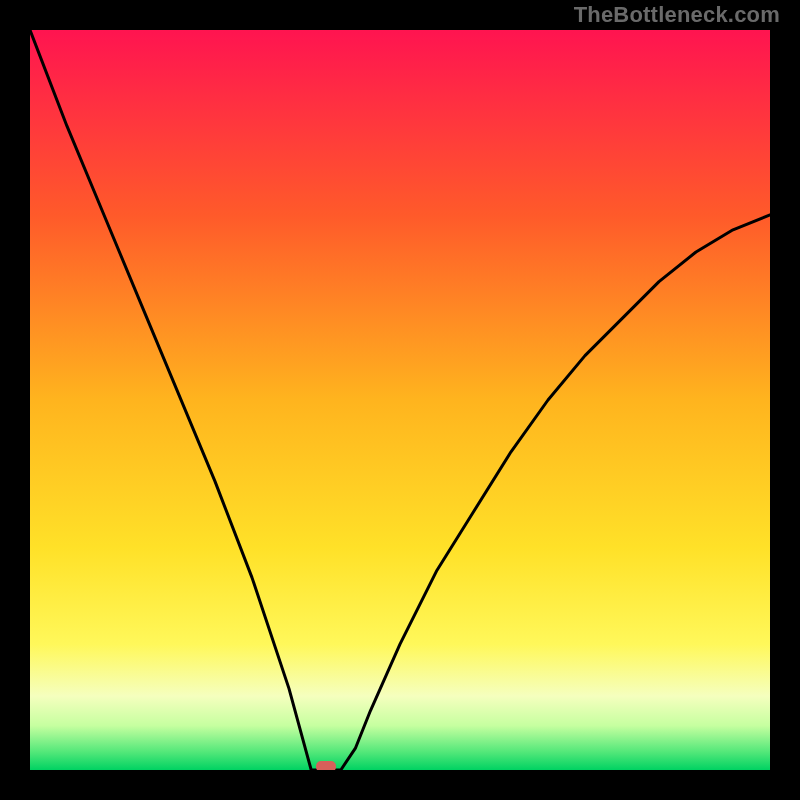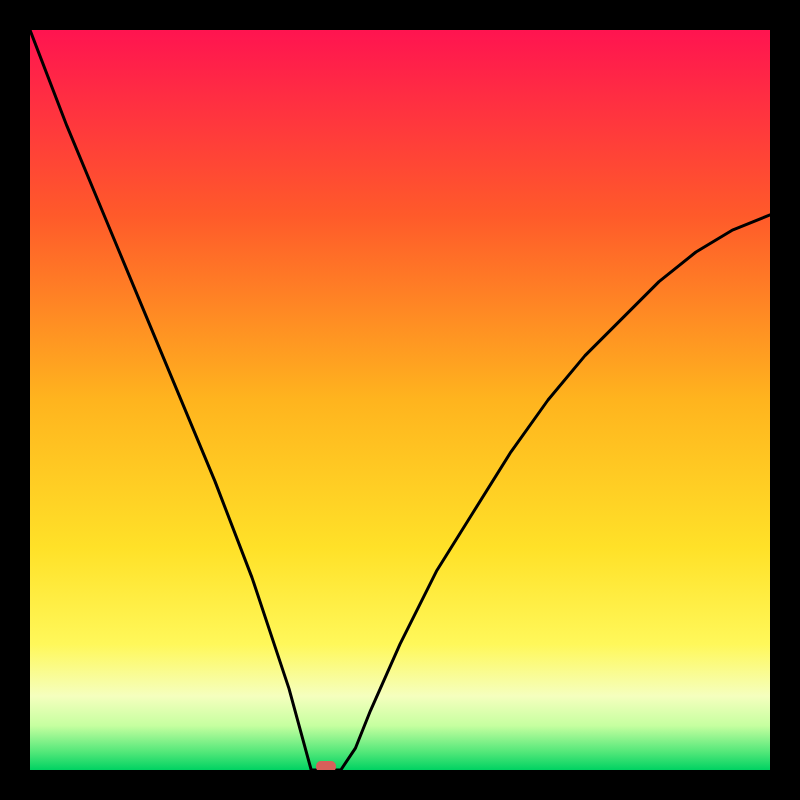--- a/index.html
+++ b/index.html
@@ -33,20 +33,21 @@
     top: 30px;
     width: 740px;
     height: 740px;
     display: block;
   }
 </style>
 </head>
 <body>
 
 <div class="frame">
+  <div class="watermark">TheBottleneck.com</div>
   <svg class="plot" viewBox="0 0 740 740">
     <defs>
       <linearGradient id="bg-grad" x1="0" y1="0" x2="0" y2="1">
           <stop offset="0%" stop-color="#ff1450"></stop>
           <stop offset="25%" stop-color="#ff5a2a"></stop>
           <stop offset="50%" stop-color="#ffb41e"></stop>
           <stop offset="70%" stop-color="#ffe128"></stop>
           <stop offset="83%" stop-color="#fff85a"></stop>
           <stop offset="90%" stop-color="#f5ffbe"></stop>
           <stop offset="94%" stop-color="#c6ffa0"></stop>

